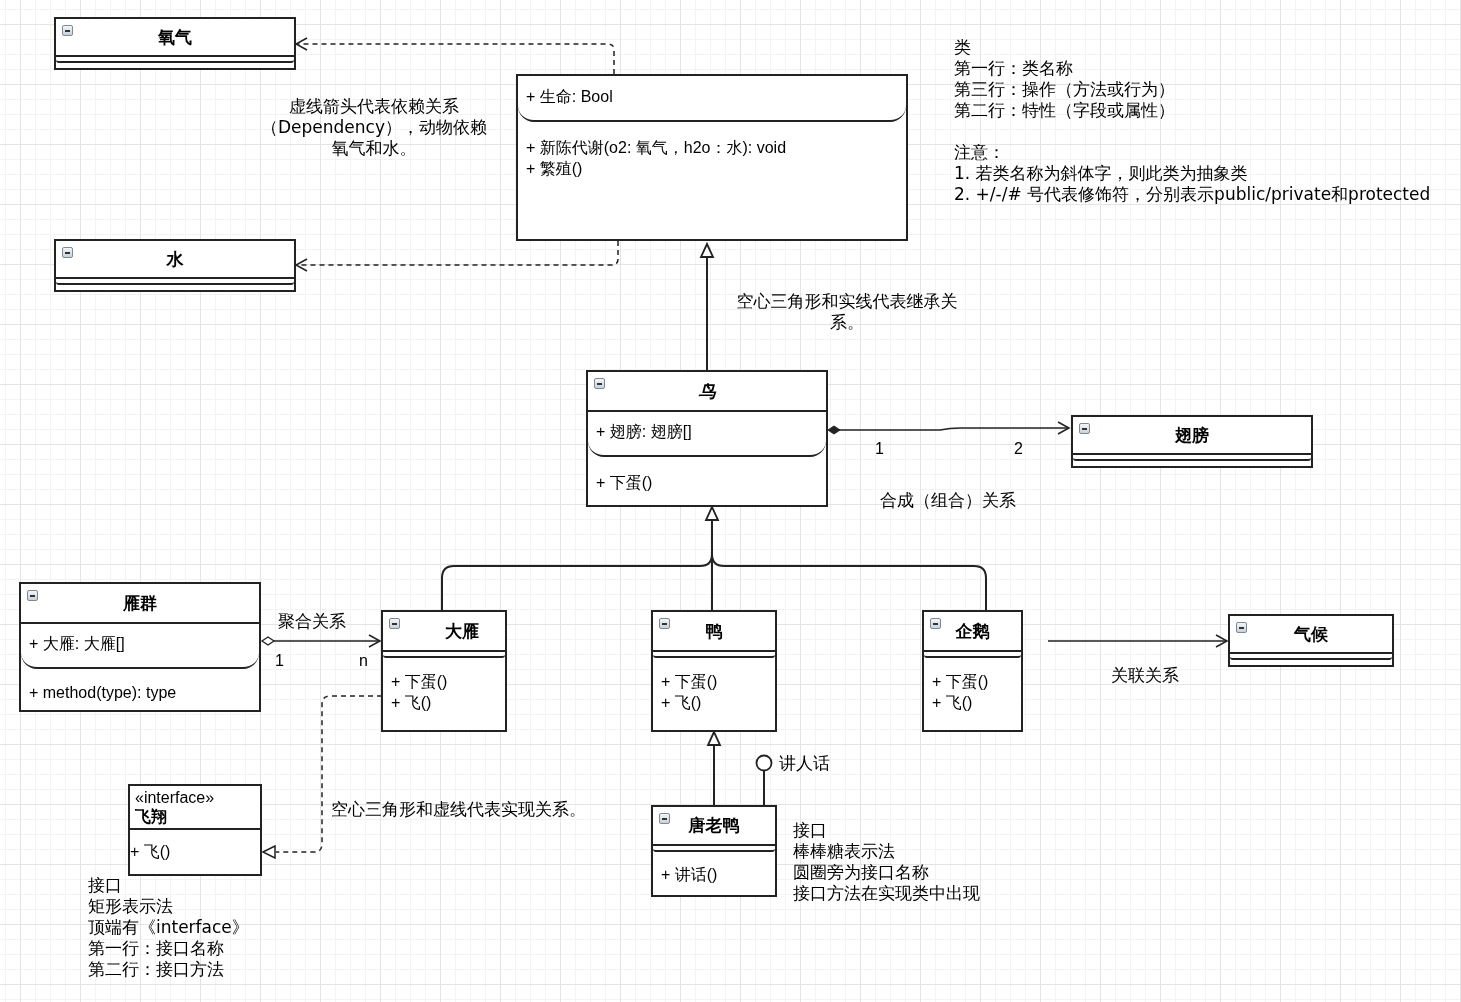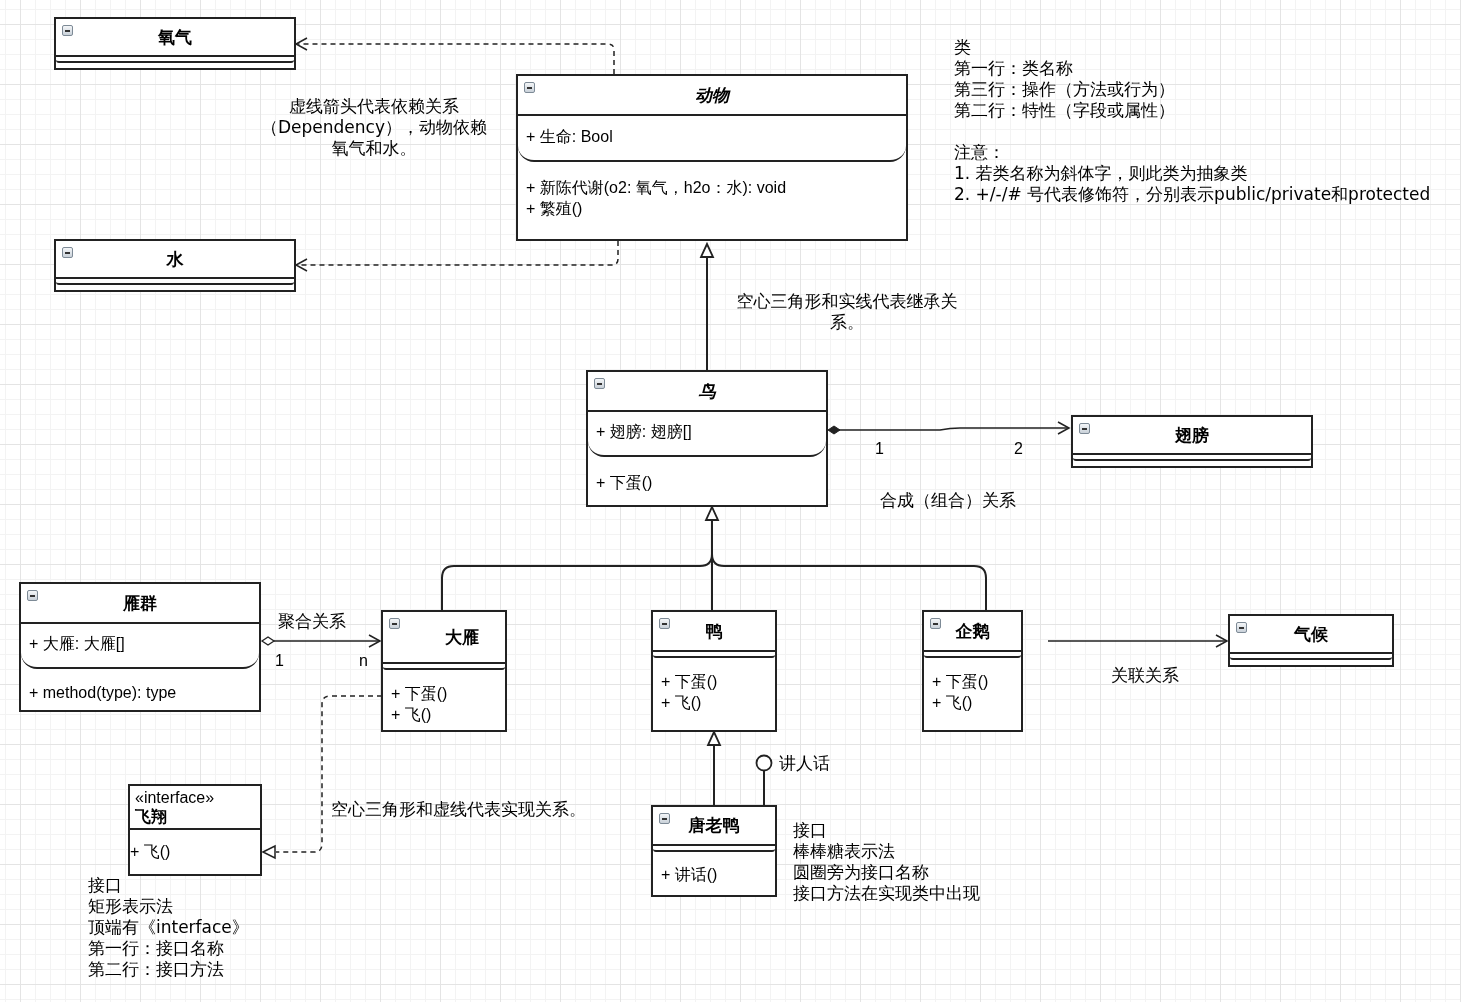--- a/index.html
+++ b/index.html
@@ -98,24 +98,20 @@
 <div class="cls" style="left:54px;top:239px;width:242px;height:53px;">
   <div class="hdr" style="height:38px;">
     <span class="collapse"></span>
     <span class="nm">水</span>
   </div>
   <div class="sec empty"></div>
   <div class="sec empty" style="height:4px"></div>
 </div>
 
 <div class="cls" style="left:516px;top:74px;width:392px;height:167px;">
-  <div class="hdr abs" style="height:40px;">
-    <span class="collapse"></span>
-    <span class="nm">动物</span>
-  </div>
   <div class="sec" style="height:46px;padding-top:10px;">
     <div class="ln">+ 生命: Bool</div>
   </div>
   <div class="sec" style="padding-top:15px;">
     <div class="ln">+ 新陈代谢(o2: 氧气，h2o：水): void</div>
     <div class="ln">+ 繁殖()</div>
   </div>
 </div>
 
 <div class="cls" style="left:586px;top:370px;width:242px;height:137px;">
@@ -147,21 +143,21 @@
   </div>
   <div class="sec" style="height:45px;padding-top:9px;">
     <div class="ln">+ 大雁: 大雁[]</div>
   </div>
   <div class="sec" style="padding-top:13px;">
     <div class="ln">+ method(type): type</div>
   </div>
 </div>
 
 <div class="cls" style="left:381px;top:610px;width:126px;height:122px;">
-  <div class="hdr" style="height:52px;padding-left:36px;">
+  <div class="hdr" style="height:40px;padding-left:36px;">
     <span class="collapse"></span>
     <span class="nm">大雁</span>
   </div>
   <div class="sec empty"></div>
   <div class="sec" style="padding-top:13px;">
     <div class="ln">+ 下蛋()</div>
     <div class="ln">+ 飞()</div>
   </div>
 </div>
 

